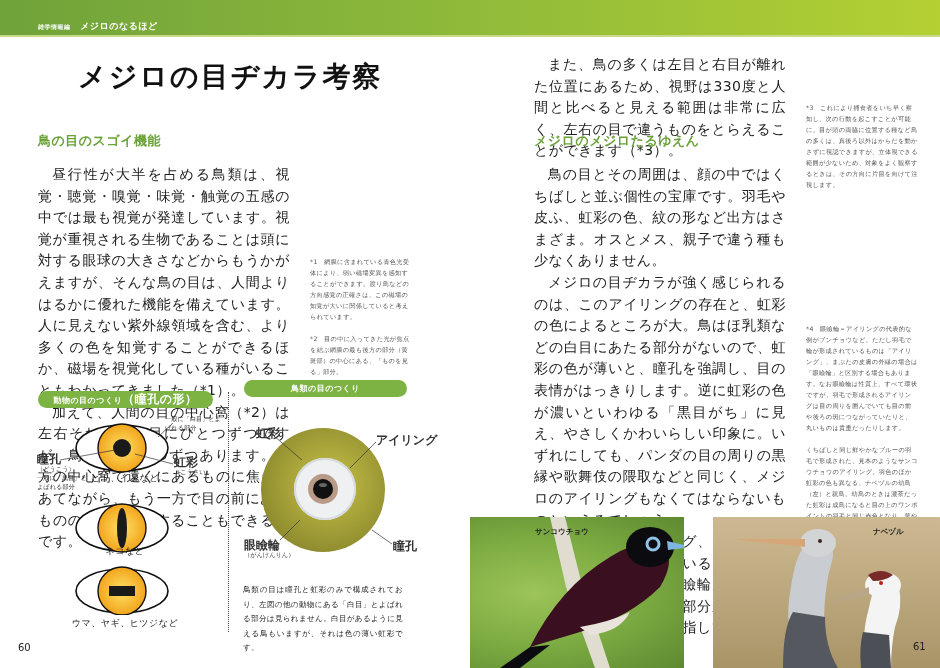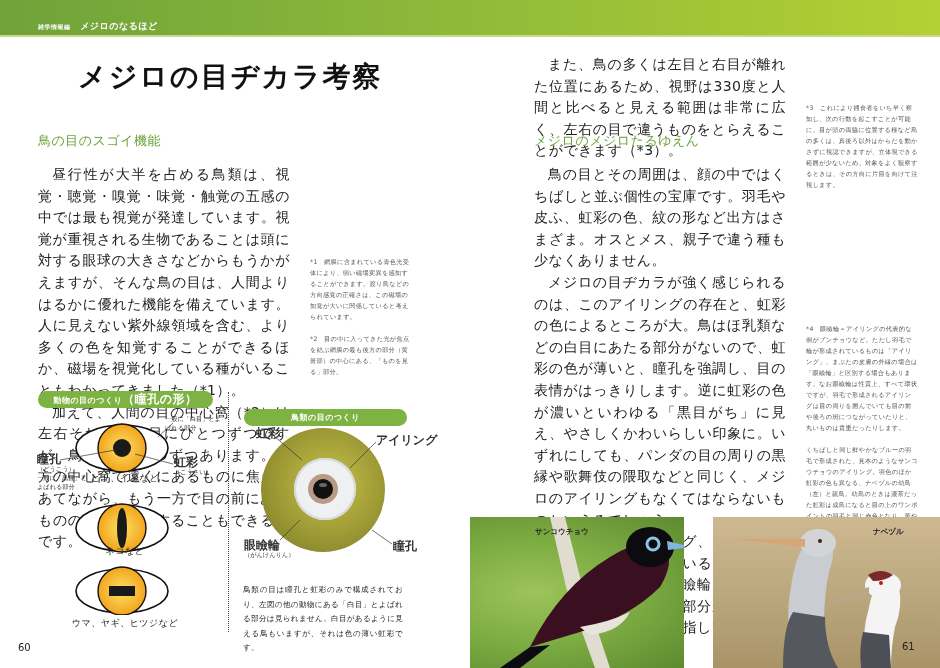--- a/index.html
+++ b/index.html
@@ -9,21 +9,21 @@
   .header-band {
     position: absolute; left: 0; top: 0; width: 940px; height: 37px;
     background: linear-gradient(90deg, #6fa23a 0%, #8cb83a 45%, #b4d033 100%);
     border-bottom: 2px solid #c8d98a;
   }
   .header-label { position: absolute; left: 38px; top: 20px; font-size: 9px; color: #fff; font-weight: bold; letter-spacing: 0.5px; }
   .header-label .sub { font-size: 6px; margin-right: 6px; opacity: 0.95; }
 
   .title { position: absolute; left: 78px; top: 58px; font-size: 28px; font-weight: bold; letter-spacing: 2px; color: #111; font-family: "DejaVu Serif", serif; }
 
-  .section-heading { position: absolute; font-size: 13px; font-weight: normal; color: #6aa338; letter-spacing: 0.5px; }
+  .section-heading { position: absolute; font-size: 13px; font-weight: bold; color: #6aa338; letter-spacing: 0.5px; }
 
   .body-text { position: absolute; font-size: 14px; line-height: 21.6px; color: #222; letter-spacing: 0.4px; text-align: justify; }
   .body-text p { text-indent: 1em; }
 
   .note { position: absolute; font-size: 6.2px; line-height: 11px; color: #555; letter-spacing: 0.3px; }
   .note p { margin-bottom: 11px; }
 
   .pill { position: absolute; height: 17px; border-radius: 9px; background: #7cb342; color: #fff; font-size: 8px; font-weight: bold; text-align: center; line-height: 17px; letter-spacing: 0.5px; }
   .pill .small { font-size: 12px; }
 
@@ -121,21 +121,21 @@
 <div class="diagram-label" style="left:37px; top:473px; width:50px;">一般に「黒目」とよばれる部分</div>
 <div class="diagram-label bold" style="left:174px; top:458px;">虹彩</div>
 <div class="diagram-label" style="left:174px; top:467px;">（こうさい）</div>
 
 <div class="eye-caption" style="left:85px; top:472px; width:80px;">ヒト、イヌなど</div>
 <div class="eye-caption" style="left:85px; top:545px; width:80px;">ネコなど</div>
 <div class="eye-caption" style="left:65px; top:617px; width:120px;">ウマ、ヤギ、ヒツジなど</div>
 
 <div class="wavy-divider"></div>
 
-<div class="pill" style="left:244px; top:409px; width:163px;">鳥類の目のつくり</div>
+<div class="pill" style="left:244px; top:380px; width:163px;">鳥類の目のつくり</div>
 
 <div class="bird-circle">
   <div class="ring"></div>
   <div class="iris"></div>
   <div class="pupil"></div>
   <div class="shine"></div>
 </div>
 
 <svg style="position:absolute; left:250px; top:430px;" width="150" height="130">
   <line x1="24" y1="6" x2="52" y2="30" stroke="#333" stroke-width="0.7"></line>
@@ -195,14 +195,14 @@
     <path d="M20 22 L92 22 L92 30 Z" fill="#d7a678"></path>
     <circle cx="107" cy="24" r="2" fill="#3a2418"></circle>
     <path d="M150 151 Q150 110 155 95 Q160 70 165 65 Q178 60 186 70 Q190 90 182 110 Q178 130 178 151 Z" fill="#f4f4f4"></path>
     <ellipse cx="170" cy="68" rx="18" ry="13" fill="#f4f4f4"></ellipse>
     <path d="M155 58 Q168 50 180 58 Q172 64 160 64 Z" fill="#7a2a28"></path>
     <circle cx="168" cy="66" r="2" fill="#c01a1a"></circle>
     <path d="M110 88 L156 70 L156 78 Z" fill="#b9a688"></path>
     <path d="M148 151 Q146 130 150 115 L176 118 L178 151 Z" fill="#4c4f55"></path>
   </svg>
   <div class="photo-caption" style="left:160px; top:10px;">ナベヅル</div>
-  <div class="page-num" style="left:189px; top:124px;">61</div>
+  <div class="page-num" style="left:200px; top:124px;">61</div>
 </div>
 
 </body></html>

